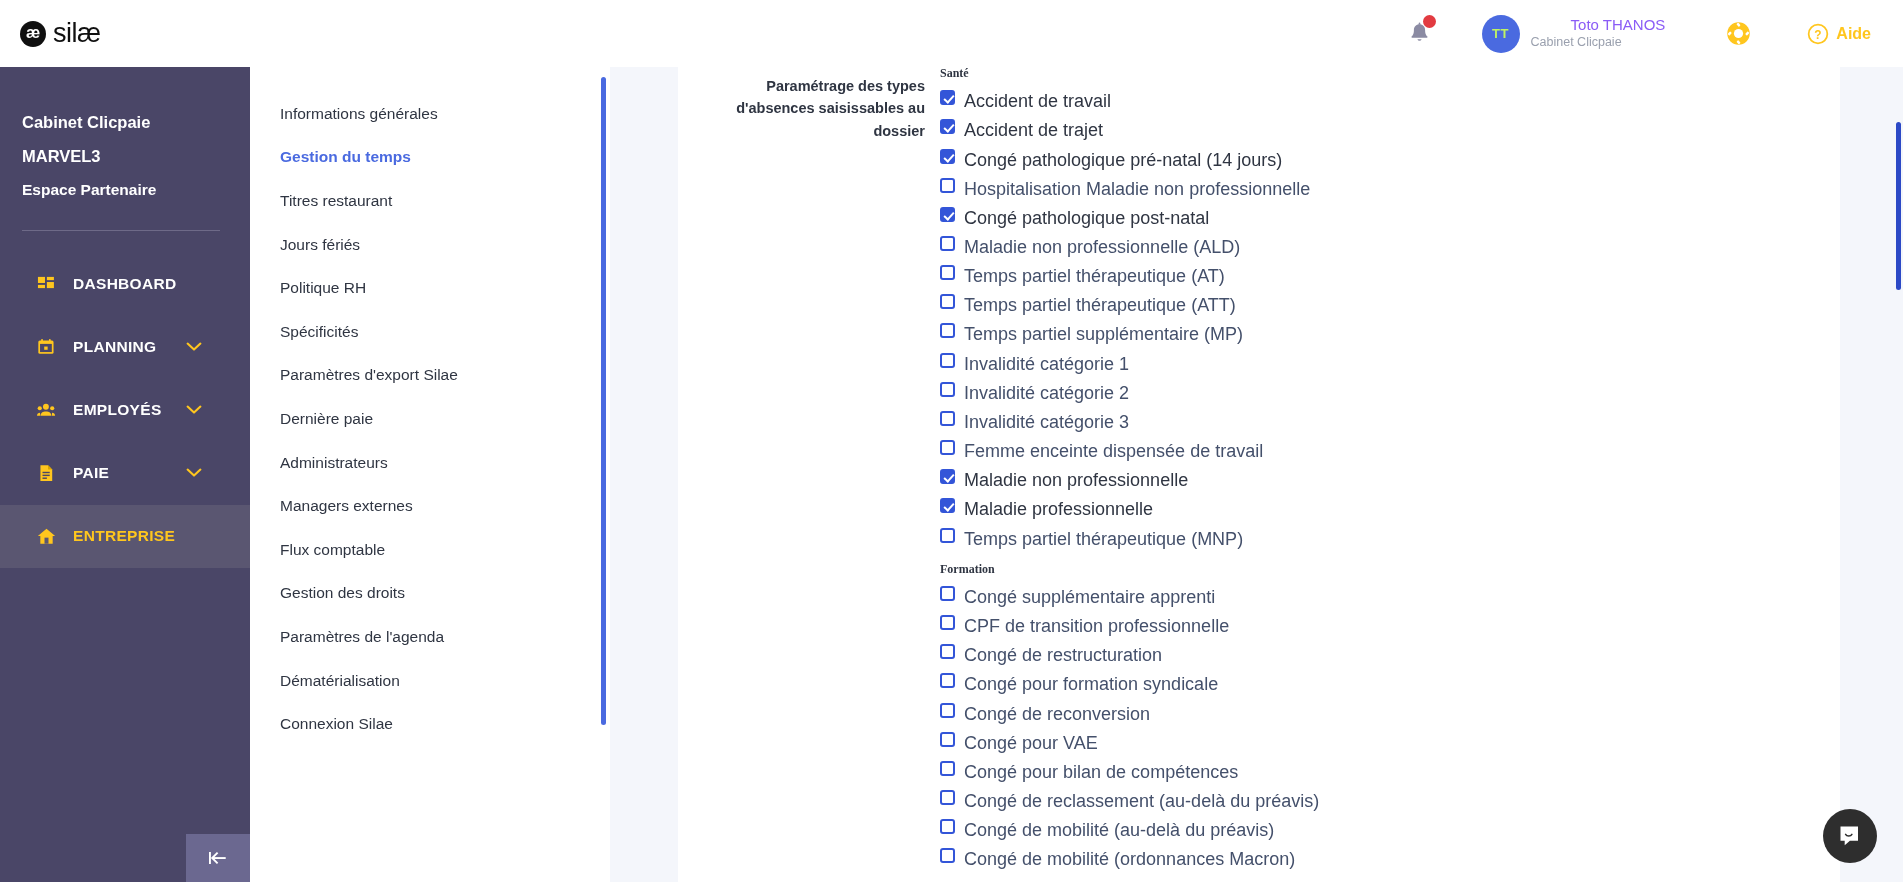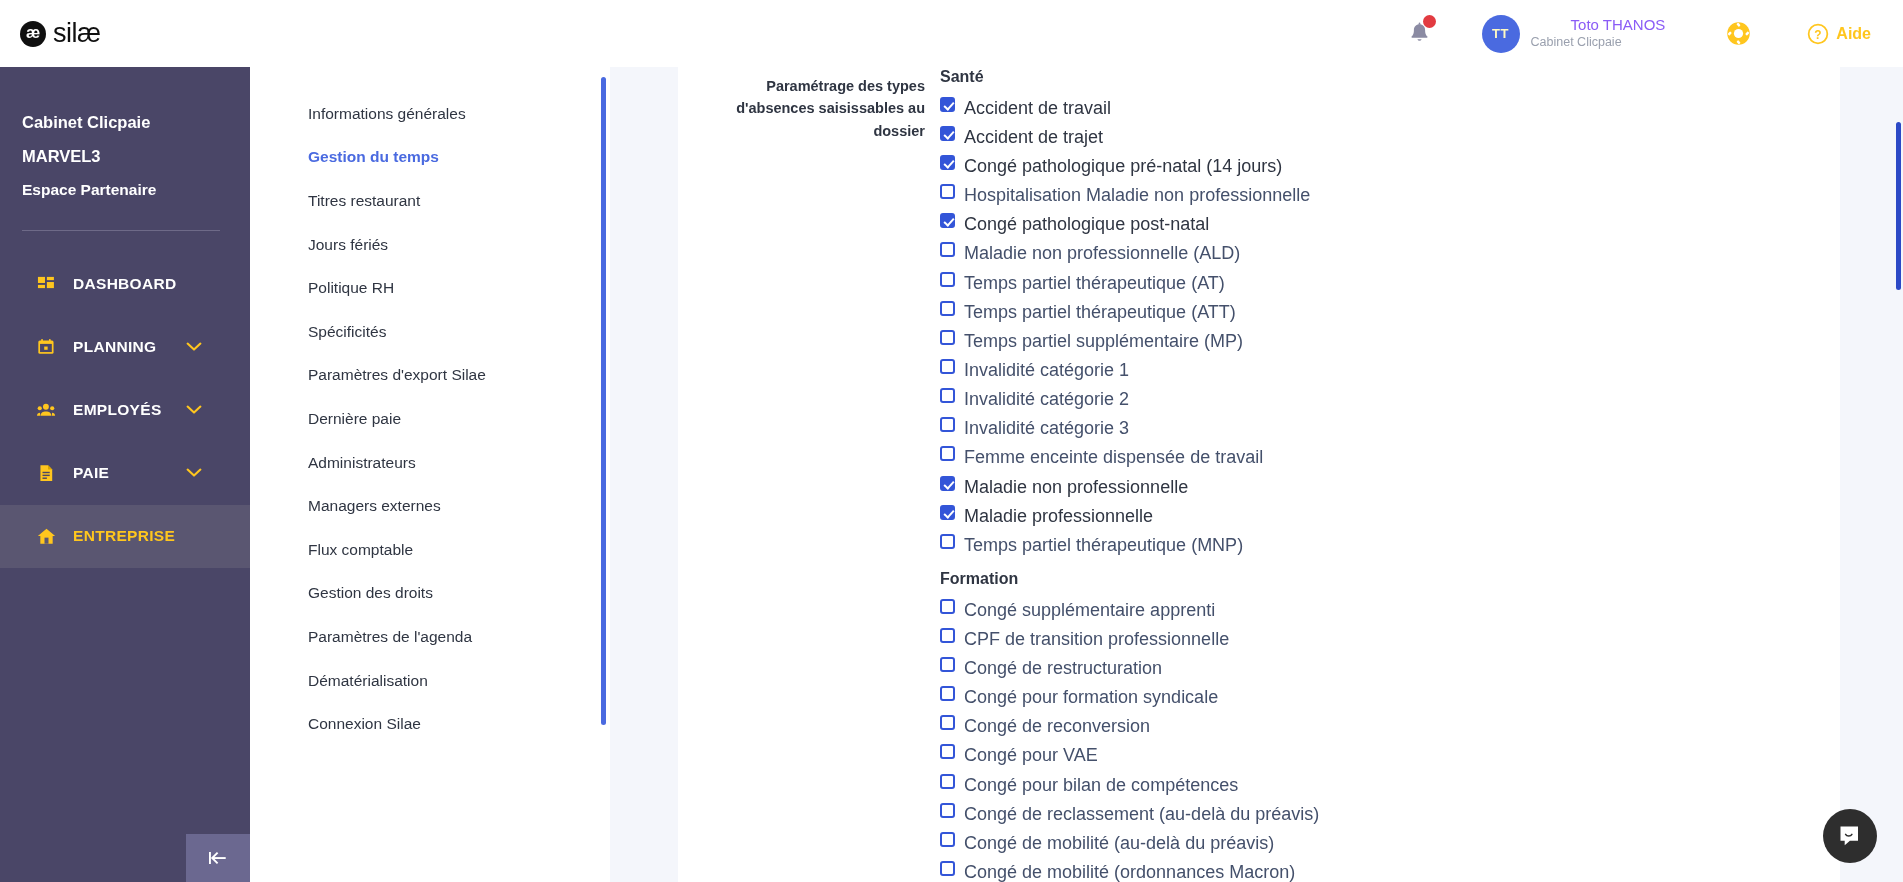--- a/index.html
+++ b/index.html
@@ -30,21 +30,21 @@
     margin-left: auto; display: flex; align-items: center; height: 100%;
   }
   .bell-wrap { position: relative; width: 44px; display: flex; justify-content: center; }
   .bell-badge {
     position: absolute; top: -7px; right: 6px;
     width: 13px; height: 13px; border-radius: 50%; background: #e23b41;
   }
   .user-chip { display: flex; align-items: center; gap: 11px; margin-left: 40px; }
   .avatar {
     width: 38px; height: 38px; border-radius: 50%; background: #4a6ae0;
-    color: #fef9c3; font-size: 13px; font-weight: 700;
+    color: #bef264; font-size: 13px; font-weight: 700;
     display: flex; align-items: center; justify-content: center;
     letter-spacing: 0.5px;
   }
   .user-lines { line-height: 1.25; }
   .user-name { font-size: 15px; color: #8b5cf6; margin-left: 40px; }
   .user-org { font-size: 12.5px; color: #9aa0ae; }
   .support-btn { margin-left: 56px; width: 34px; display: flex; justify-content: center; }
   .help-btn {
     margin-left: 52px; margin-right: 32px; display: flex; align-items: center; gap: 7px;
     color: #ffc61e; font-size: 16px; font-weight: 700;
@@ -73,21 +73,21 @@
   .nav-caret { position: absolute; right: 48px; top: 50%; transform: translateY(-50%); }
 
   .collapse-btn {
     position: absolute; left: 186px; bottom: 0; width: 64px; height: 48px;
     background: #6b6890; display: flex; align-items: center; justify-content: center;
   }
 
   
   .submenu-col {
     position: absolute; left: 250px; top: 52px; width: 360px; height: 830px;
-    background: #ffffff; z-index: 20; overflow: hidden; padding-left: 28px;
+    background: #ffffff; z-index: 20; overflow: hidden;
   }
   .submenu-inner { padding-top: 40px; }
   .sub-item {
     height: 43.6px; display: flex; align-items: center;
     padding-left: 30px; font-size: 15.5px; color: #2f3542; white-space: nowrap;
   }
   .sub-item.active { color: #4a6ae0; font-weight: 700; }
   .sub-scroll-track {
     position: absolute; right: 4px; top: 25px; width: 5px; height: 805px;
   }
@@ -111,22 +111,22 @@
   }
 
   .section-label {
     position: absolute; left: 12px; top: 23px; width: 235px;
     text-align: right; font-size: 14.5px; font-weight: 700; color: #2f3542;
     line-height: 1.55;
   }
 
   .checklist { position: absolute; left: 262px; top: 12px; width: 860px; }
   .group-title {
-    font-size: 16px; font-weight: 700; color: #2f3542;
-    margin-bottom: 4px; line-height: 1.6;
+    font-size: 12px; font-weight: 700; color: #2f3542;
+    margin-bottom: 4px; line-height: 1.6; font-family: Liberation Serif, serif;
   }
   .group-title.spaced { margin-top: 6px; }
   .cbrow { display: flex; align-items: flex-start; min-height: 23.3px; }
   .cbox {
     width: 15px; height: 15px; flex: 0 0 15px; margin-top: 3px; margin-right: 9px;
     border: 2px solid #3355d8; border-radius: 3px; background: #ffffff;
     position: relative;
   }
   .cbox.checked { background: #3355d8; border-color: #3355d8; }
   .cbox.checked::after {

